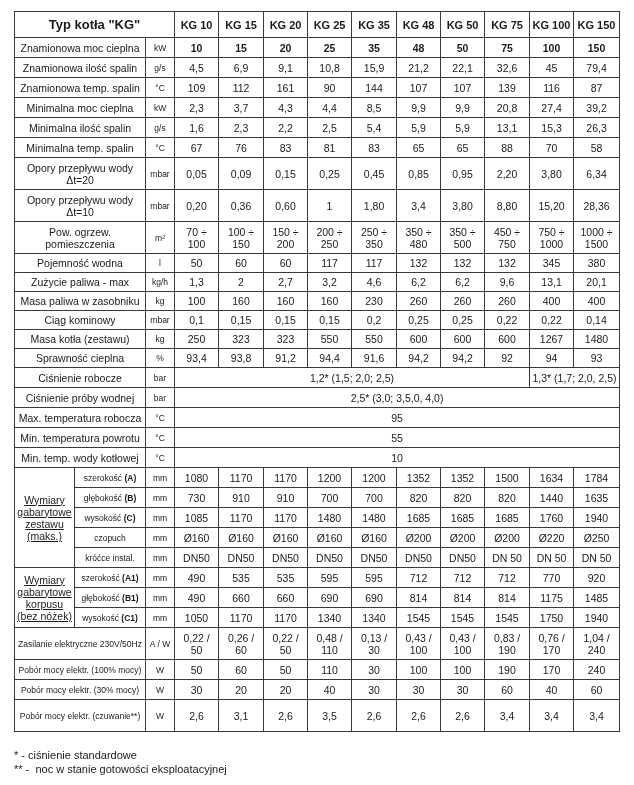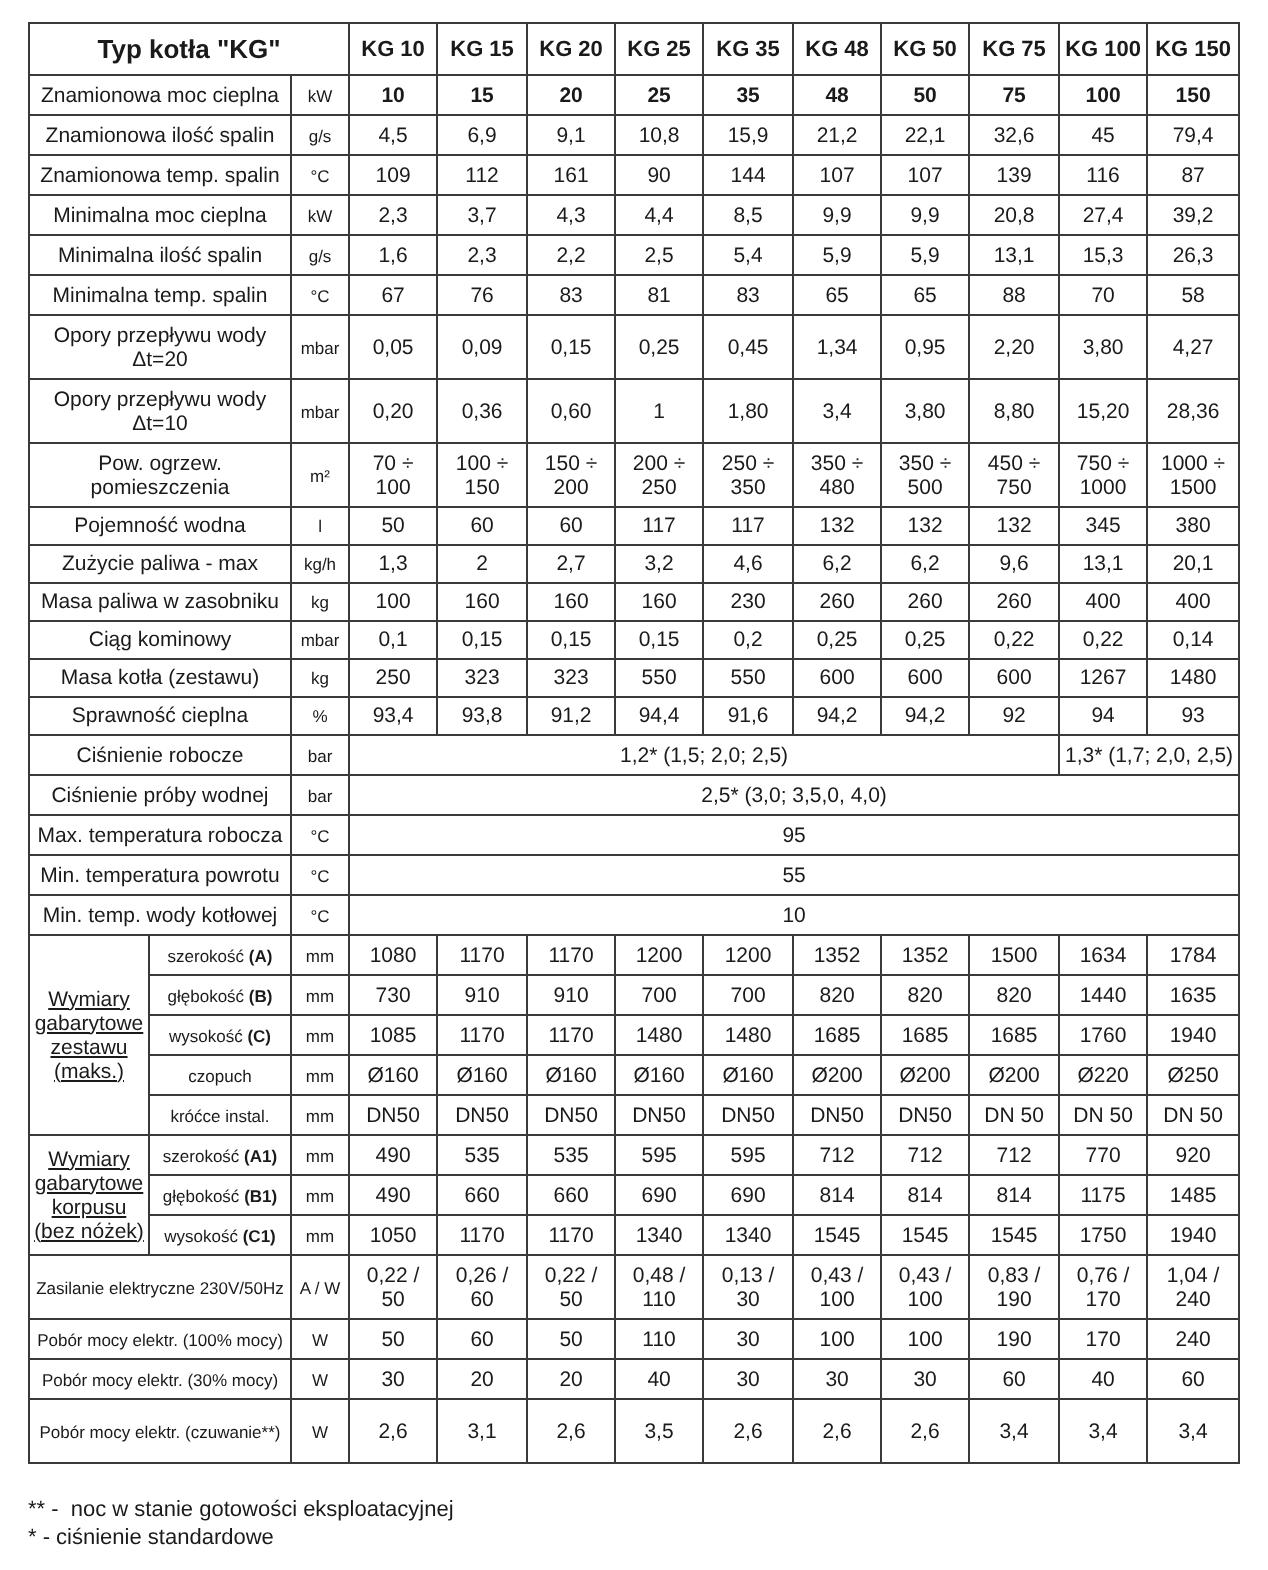--- a/index.html
+++ b/index.html
@@ -144,25 +144,25 @@
         <td class="v">58</td>
       </tr>
       <tr class="r2">
         <td class="lbl" colspan="2">Opory przepływu wody Δt=20</td>
         <td class="unit">mbar</td>
         <td class="v">0,05</td>
         <td class="v">0,09</td>
         <td class="v">0,15</td>
         <td class="v">0,25</td>
         <td class="v">0,45</td>
-        <td class="v">1,34</td>
+        <td class="v">0,85</td>
         <td class="v">0,95</td>
         <td class="v">2,20</td>
         <td class="v">3,80</td>
-        <td class="v">4,27</td>
+        <td class="v">6,34</td>
       </tr>
       <tr class="r2">
         <td class="lbl" colspan="2">Opory przepływu wody Δt=10</td>
         <td class="unit">mbar</td>
         <td class="v">0,20</td>
         <td class="v">0,36</td>
         <td class="v">0,60</td>
         <td class="v">1</td>
         <td class="v">1,80</td>
         <td class="v">3,4</td>
@@ -462,15 +462,15 @@
         <td class="v">2,6</td>
         <td class="v">2,6</td>
         <td class="v">3,4</td>
         <td class="v">3,4</td>
         <td class="v">3,4</td>
       </tr>
     </tbody>
 </table>
 
 <div class="notes">
+  <div>* - ciśnienie standardowe</div>
   <div>** -  noc w stanie gotowości eksploatacyjnej</div>
-  <div>* - ciśnienie standardowe</div>
 </div>
 
 </body></html>

